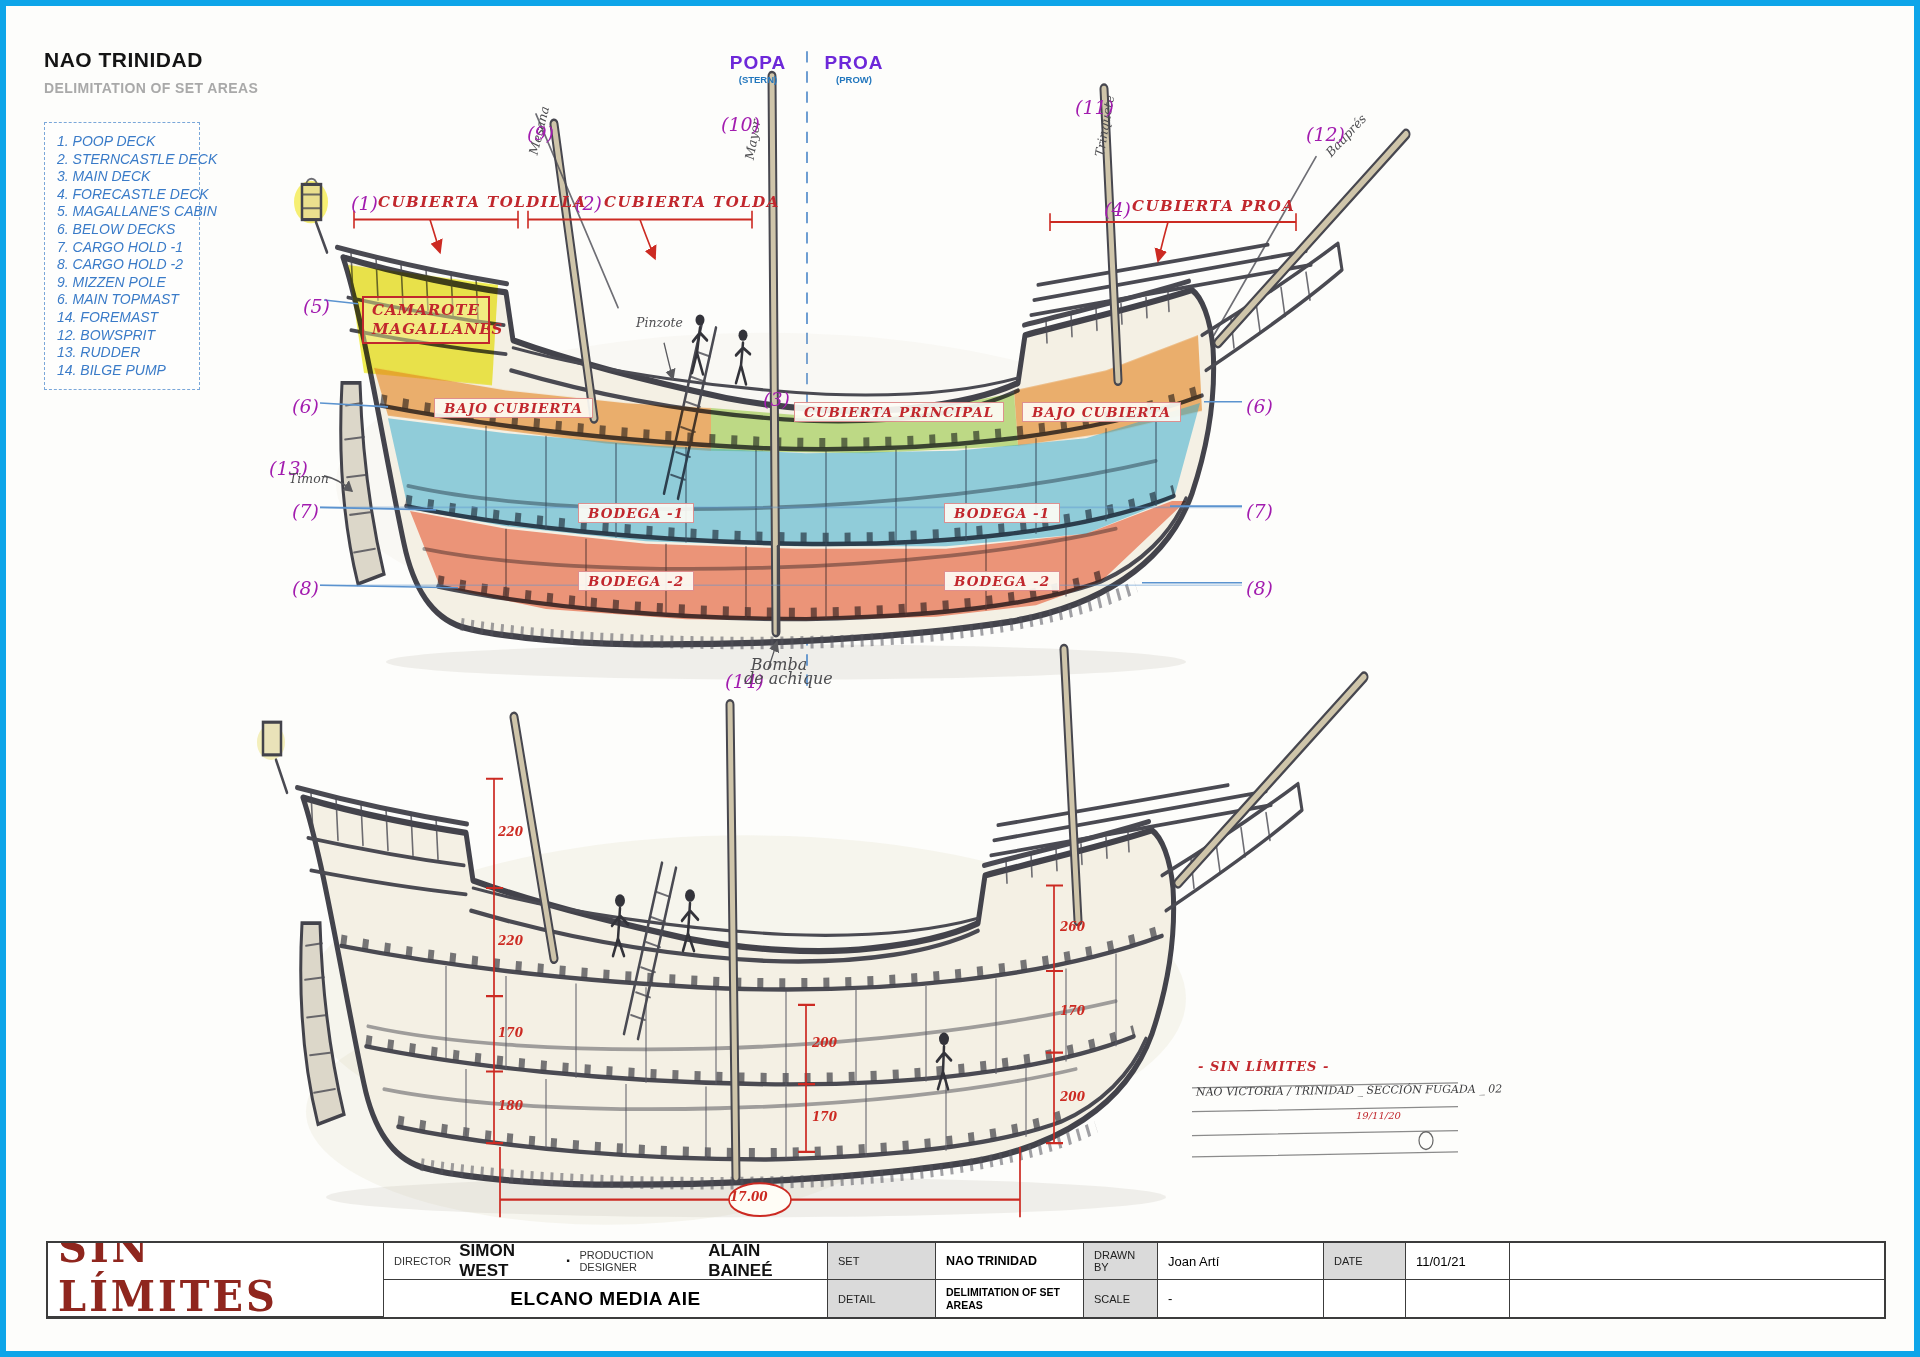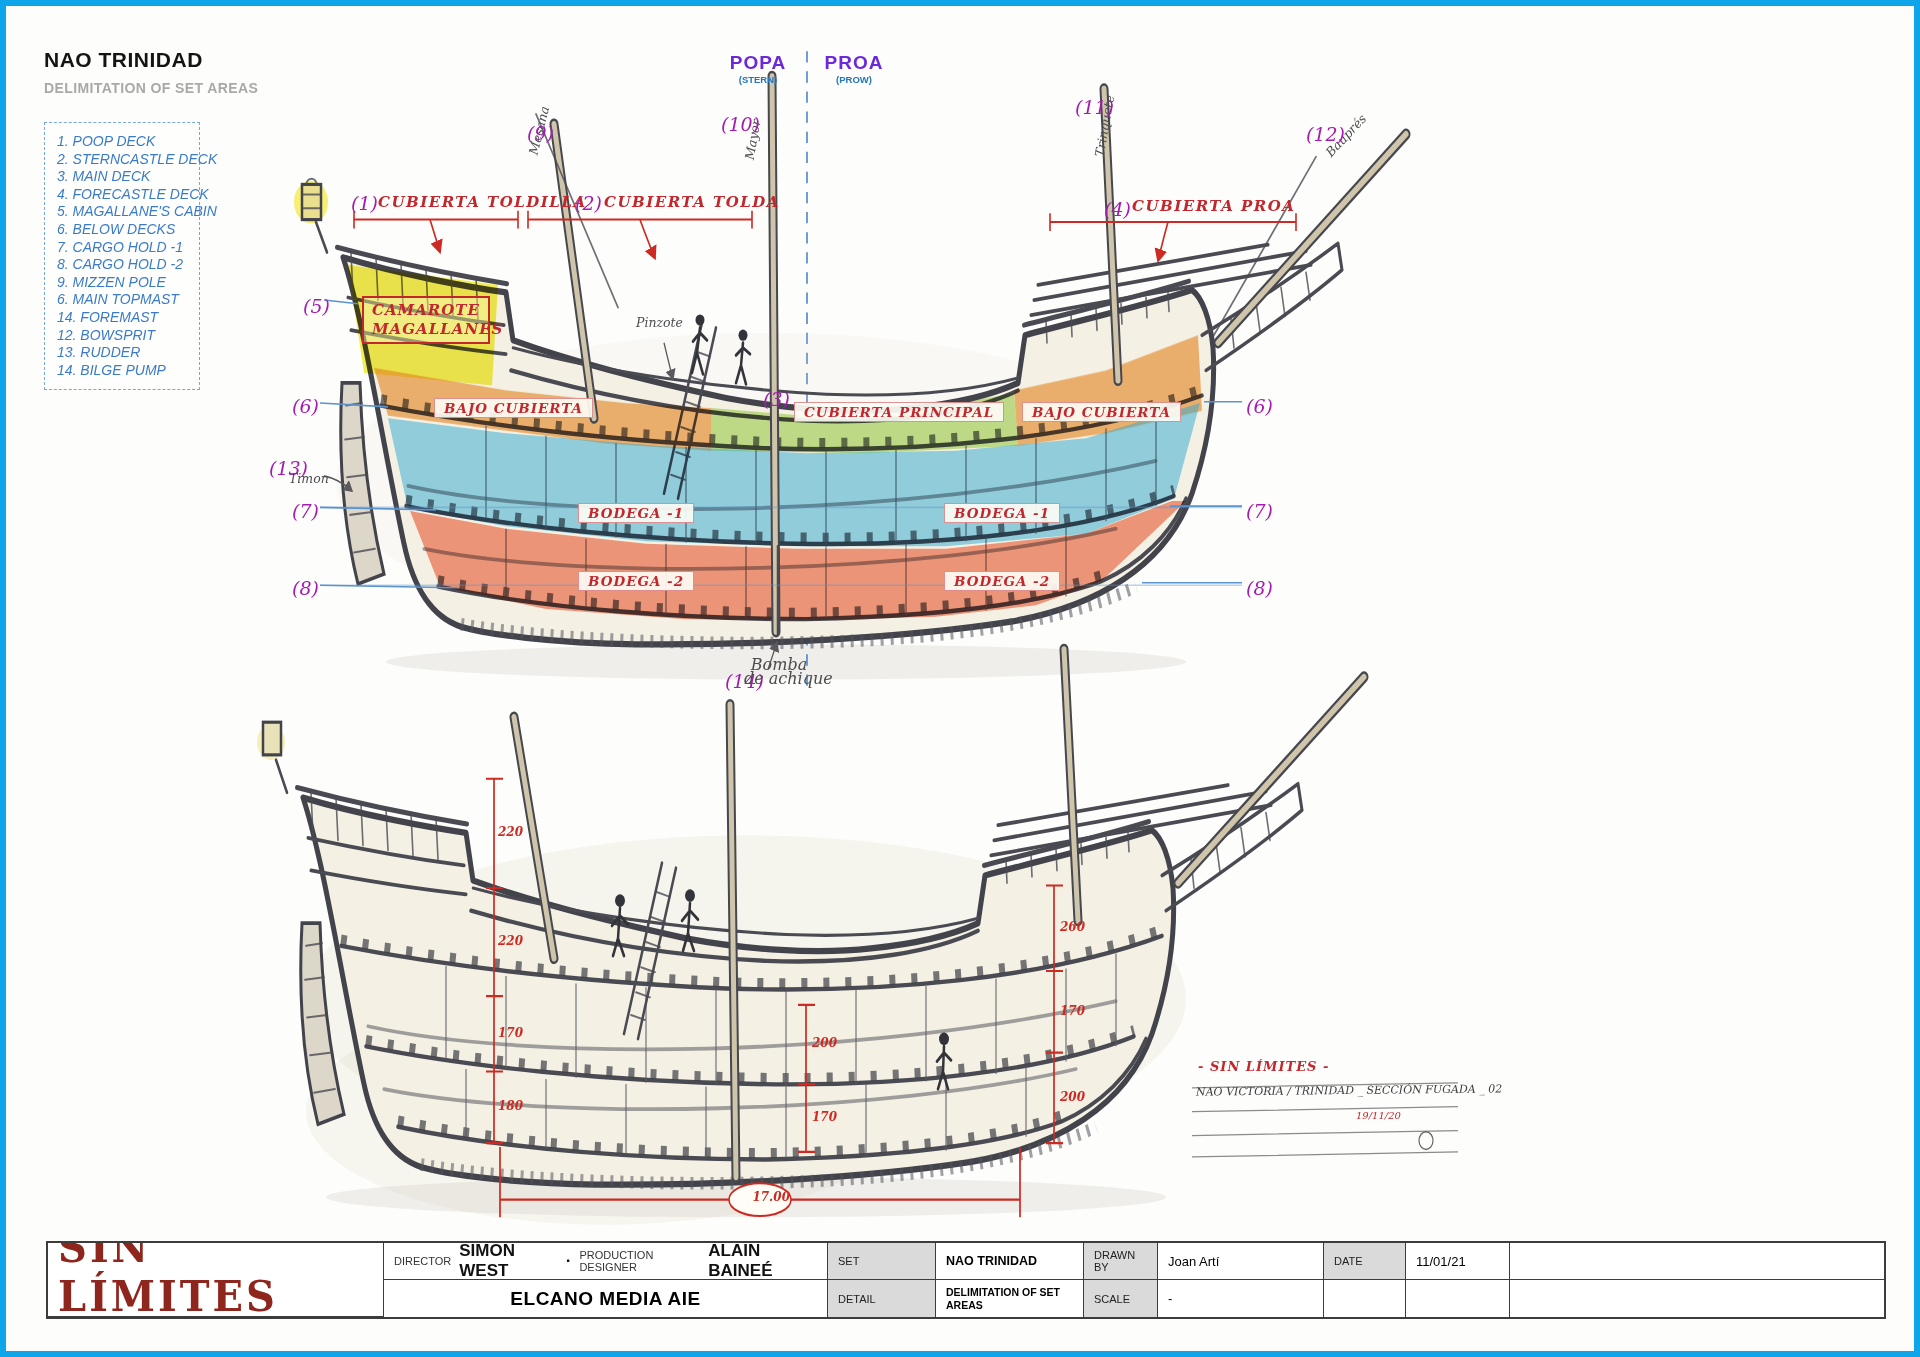--- a/index.html
+++ b/index.html
@@ -298,21 +298,21 @@
 
   <div class="ol dim" style="left:492px; top:819px;">220</div>
   <div class="ol dim" style="left:492px; top:928px;">220</div>
   <div class="ol dim" style="left:492px; top:1020px;">170</div>
   <div class="ol dim" style="left:492px; top:1093px;">180</div>
   <div class="ol dim" style="left:806px; top:1030px;">200</div>
   <div class="ol dim" style="left:806px; top:1104px;">170</div>
   <div class="ol dim" style="left:1054px; top:914px;">260</div>
   <div class="ol dim" style="left:1054px; top:998px;">170</div>
   <div class="ol dim" style="left:1054px; top:1084px;">200</div>
-  <div class="ol dim" style="left:724px; top:1184px; width:60px; text-align:right;">17.00</div>
+  <div class="ol dim" style="left:724px; top:1184px; width:60px; text-align:left;">17.00</div>
 
   <div class="ol note-title" style="left:1192px; top:1053px;">- SIN LÍMITES -</div>
   <div class="ol note-line" style="left:1190px; top:1078px;">NAO VICTORIA / TRINIDAD _ SECCIÓN FUGADA _ 02</div>
   <div class="ol note-date" style="left:1350px; top:1104px;">19/11/20</div>
 
   <div class="titleblock">
     <div class="tb logo-cell center">
       <div class="logo-main">SIN LÍMITES</div>
       <div class="logo-sub">(BOUNDLESS)</div>
     </div>

